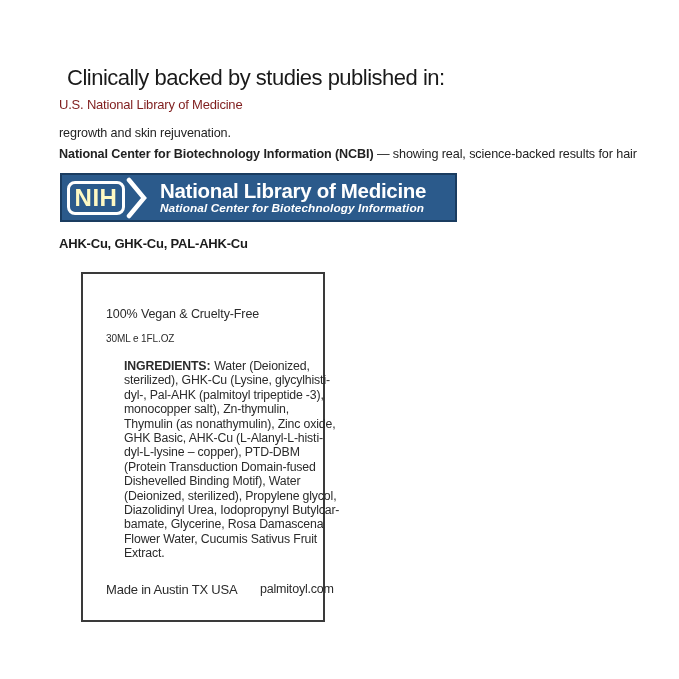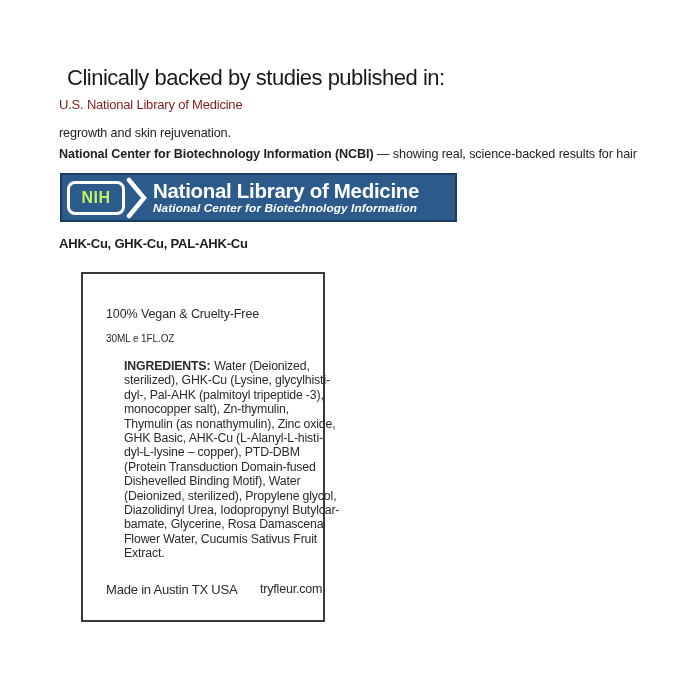--- a/index.html
+++ b/index.html
@@ -63,28 +63,28 @@
     flex: 0 0 auto;
   }
   .nih-box {
     box-sizing: border-box;
     width: 58px; height: 34px;
     border: 3px solid #ffffff;
     border-radius: 8px;
     display: flex;
     align-items: center;
     justify-content: center;
-    color: #bef264;
-    font-size: 16px;
+    color: #fef9c3;
+    font-size: 24px;
     font-weight: 700;
     letter-spacing: 0.5px;
   }
   .nih-chevron { margin-left: 1px; display: block; }
 
-  .banner-text { margin-left: 5px; flex: 1 1 auto; overflow: hidden; }
+  .banner-text { margin-left: 12px; flex: 1 1 auto; overflow: hidden; }
   .banner-title {
     color: #ffffff;
     font-size: 20.5px;
     font-weight: 700;
     letter-spacing: -0.3px;
     line-height: 21px;
     white-space: nowrap;
   }
   .banner-subtitle {
     color: #ffffff;
@@ -181,16 +181,16 @@
 GHK Basic, AHK-Cu (L-Alanyl-L-histi-
 dyl-L-lysine – copper), PTD-DBM
 (Protein Transduction Domain-fused
 Dishevelled Binding Motif), Water
 (Deionized, sterilized), Propylene glycol,
 Diazolidinyl Urea, Iodopropynyl Butylcar-
 bamate, Glycerine, Rosa Damascena
 Flower Water, Cucumis Sativus Fruit
 Extract.</span></div>
     <div class="made-in">Made in Austin TX USA</div>
-    <div class="website">tryfleur.com</div>
+    <div class="website">palmitoyl.com</div>
   </div>
 
 </div>
 
 </body></html>

